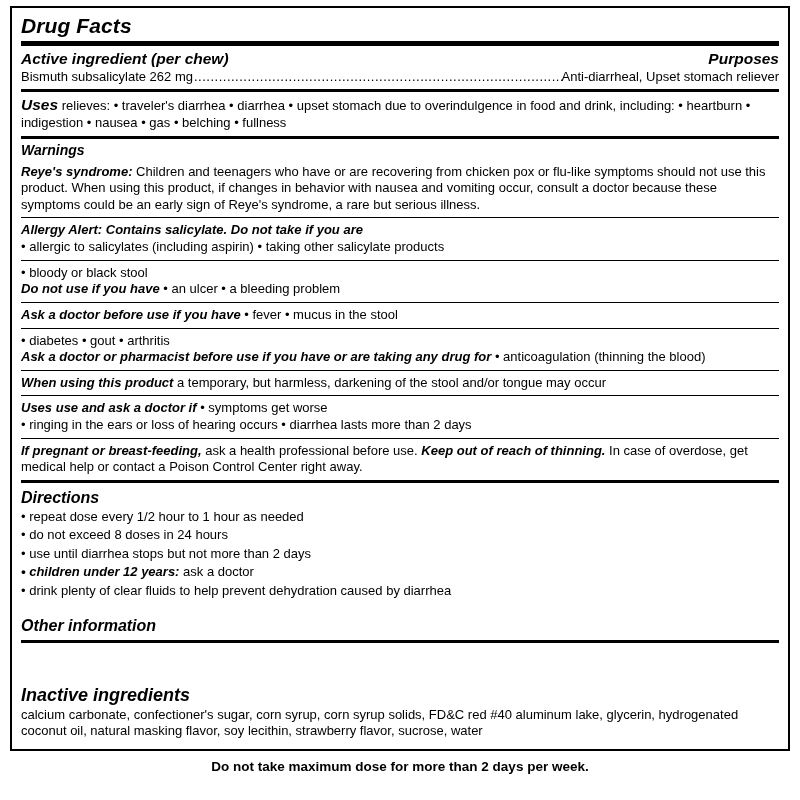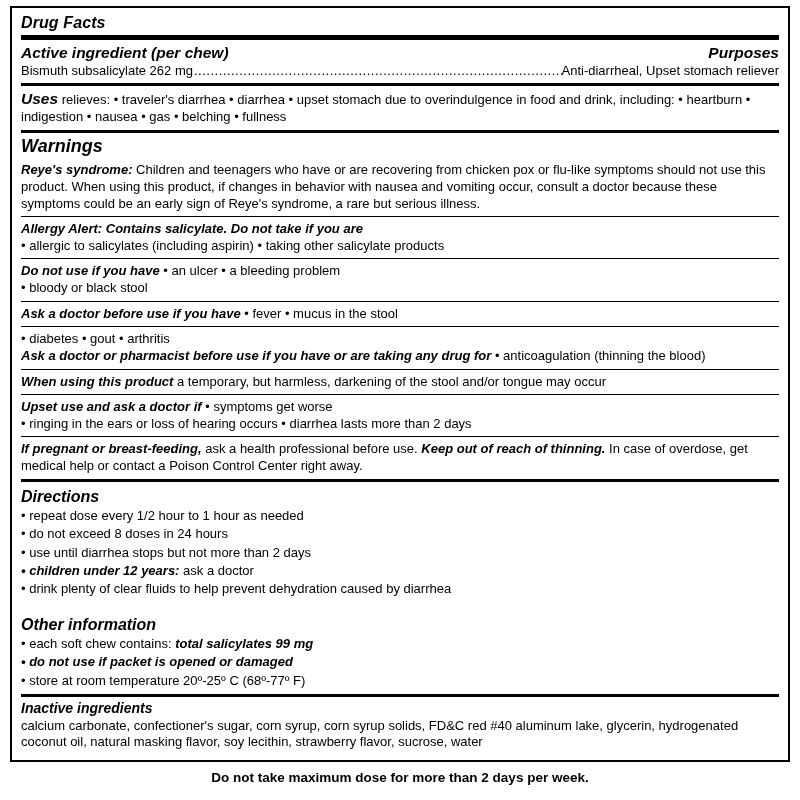--- a/index.html
+++ b/index.html
@@ -25,21 +25,21 @@
   .panel {
     border: 2px solid #000;
     box-sizing: border-box;
     padding: 0;
     flex: 0 0 auto;
   }
   .inner {
     padding: 3px 9px 5px 9px;
   }
   .title {
-    font-size: 16px;
+    font-size: 21px;
     font-weight: bold;
     font-style: italic;
     letter-spacing: 0.1px;
     line-height: 1.2;
     padding: 2px 0 3px 0;
   }
   .rule-thick {
     border-top: 5px solid #000;
     margin: 0 0 0 0;
   }
@@ -81,21 +81,21 @@
   .dotline .dots {
     flex: 1 1 auto;
     overflow: hidden;
     letter-spacing: 0.5px;
     padding: 0 1px;
   }
   .sub {
     padding: 4px 0 4px 0;
   }
   .warnhead {
-    font-size: 18px;
+    font-size: 14px;
     font-weight: bold;
     font-style: italic;
     line-height: 1.2;
     padding: 3px 0 1px 0;
   }
   .footer {
     text-align: center;
     font-size: 13.5px;
     font-weight: bold;
     padding: 8px 0 0 0;
@@ -160,25 +160,25 @@
         <div class="rule-thin"></div>
         <div class="sub">
           <div class="body">
             <span class="b">Allergy Alert: Contains salicylate. Do not take if you are</span>
           </div>
           <div class="body">• allergic to salicylates (including aspirin) • taking other salicylate products</div>
         </div>
 
         <div class="rule-thin"></div>
         <div class="sub">
+          <div class="body">• bloody or black stool</div>
           <div class="body">
             <span class="b">Do not use if you have</span>
             <span>• an ulcer • a bleeding problem</span>
           </div>
-          <div class="body">• bloody or black stool</div>
         </div>
 
         <div class="rule-thin"></div>
         <div class="sub">
           <div class="body">
             <span class="b">Ask a doctor before use if you have</span>
             <span>• fever • mucus in the stool</span>
           </div>
         </div>
 
@@ -195,21 +195,21 @@
         <div class="sub">
           <div class="body">
             <span class="b">When using this product</span>
             <span>a temporary, but harmless, darkening of the stool and/or tongue may occur</span>
           </div>
         </div>
 
         <div class="rule-thin"></div>
         <div class="sub">
           <div class="body">
-            <span class="b">Upset use and ask a doctor if</span>
+            <span class="b">Uses use and ask a doctor if</span>
             <span>• symptoms get worse</span>
           </div>
           <div class="body">• ringing in the ears or loss of hearing occurs • diarrhea lasts more than 2 days</div>
         </div>
 
         <div class="rule-thin"></div>
         <div class="sub">
           <div class="body">
             <span class="b">If pregnant or breast-feeding,</span>
             <span>ask a health professional before use.</span>
@@ -230,34 +230,26 @@
           <div>
             <span class="b">• children under 12 years:</span>
             <span>ask a doctor</span>
           </div>
           <div>• drink plenty of clear fluids to help prevent dehydration caused by diarrhea</div>
         </div>
       </div>
 
       <div class="sect" style="padding-top:12px;">
         <div class="head-italic" style="font-size:16px;">Other information</div>
-        <div class="oi-list">
-          <div>
-            <span>• each soft chew contains:</span>
-            <span class="b">total salicylates 99 mg</span>
-          </div>
-          <div class="b">• do not use if packet is opened or damaged</div>
-          <div>• store at room temperature 20º-25º C (68º-77º F)</div>
-        </div>
       </div>
 
       <div class="rule-med"></div>
 
       <div class="sect">
-        <div class="head-italic" style="font-size:14px;">Inactive ingredients</div>
+        <div class="head-italic" style="font-size:18px;margin-top:38px;">Inactive ingredients</div>
         <div class="body">calcium carbonate, confectioner's sugar, corn syrup, corn syrup solids, FD&amp;C red #40 aluminum lake, glycerin, hydrogenated coconut oil, natural masking flavor, soy lecithin, strawberry flavor, sucrose, water</div>
       </div>
 
     </div>
   </div>
 
   <div class="footer">Do not take maximum dose for more than 2 days per week.</div>
 
 </div>
 

